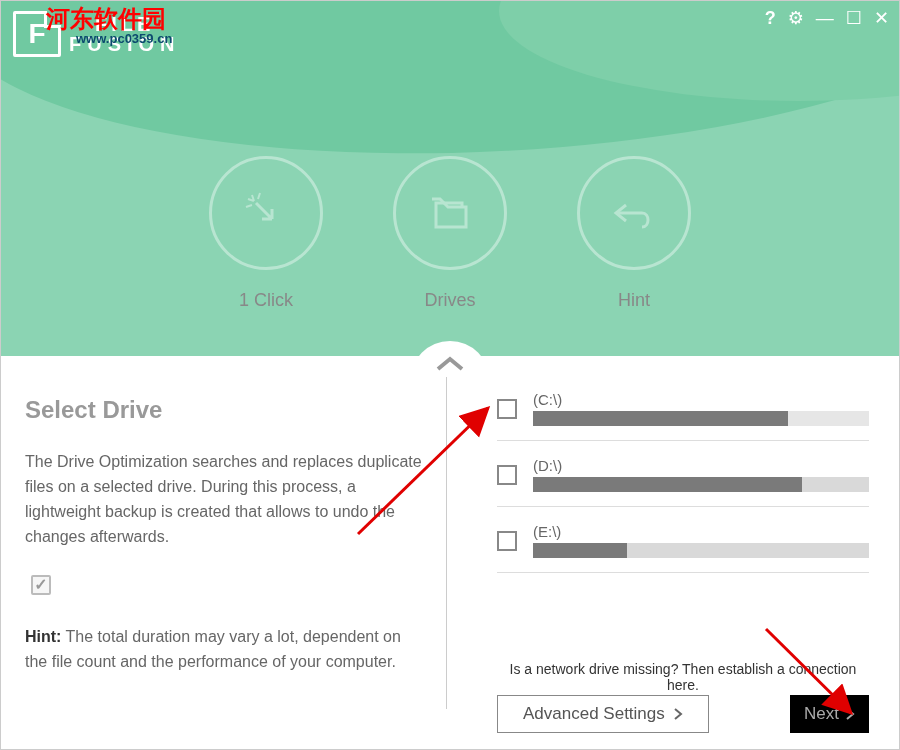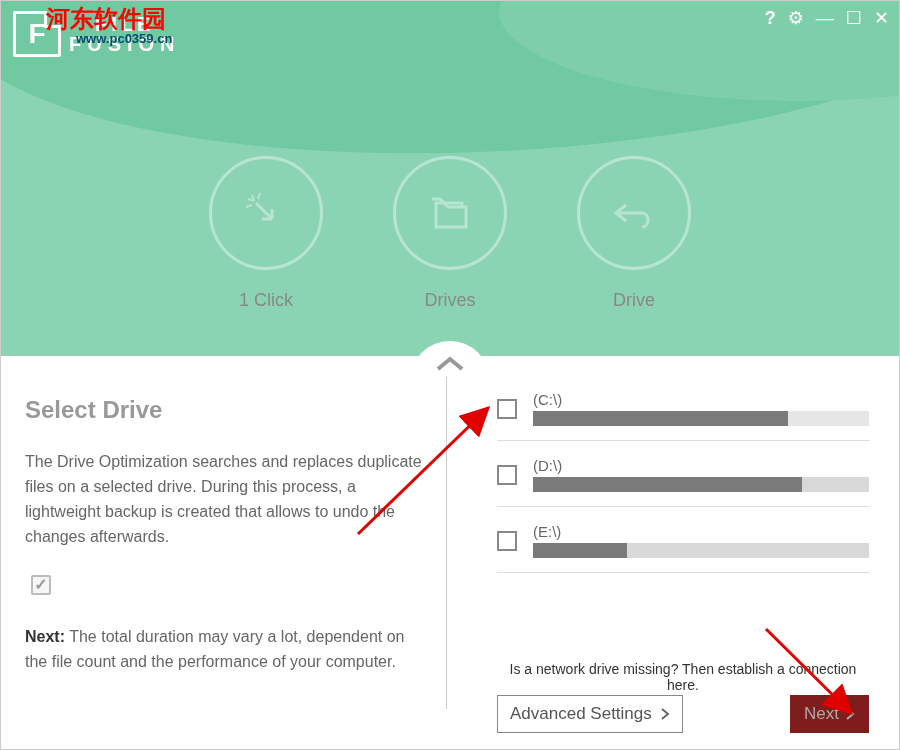--- a/index.html
+++ b/index.html
@@ -82,22 +82,22 @@
 .drive-row { display: flex; align-items: flex-start; gap: 16px; padding-bottom: 14px; border-bottom: 1px solid #ddd; margin-bottom: 16px; }
 .drive-chk { width: 20px; height: 20px; border: 2px solid #888; margin-top: 8px; cursor: pointer; }
 .drive-info { flex: 1; }
 .drive-label { color: #666; font-size: 15px; margin-bottom: 3px; }
 .drive-bar { height: 15px; background: #d9d9d9; position: relative; }
 .drive-bar-fill { height: 100%; background: #7a7a7a; }
 .drive-row:first-child .drive-bar { background: #e6e6e6; }
 
 
 .network-hint { position: absolute; bottom: 56px; left: 50px; right: 30px; color: #333; font-size: 14px; text-align: center; }
-.adv-btn { position: absolute; bottom: 16px; left: 50px; border: 1px solid #888; padding: 8px 12px; font-size: 17px; color: #555; cursor: pointer; display: flex; align-items: center; gap: 8px; }
-.next-btn { position: absolute; bottom: 16px; right: 30px; background: #7f1d1d; color: #aaa; padding: 9px 14px; font-size: 17px; display: flex; align-items: center; gap: 6px; }
+.adv-btn { position: absolute; bottom: 16px; left: 50px; border: 1px solid #888; padding: 8px 25px; font-size: 17px; color: #555; cursor: pointer; display: flex; align-items: center; gap: 8px; }
+.next-btn { position: absolute; bottom: 16px; right: 30px; background: #000000; color: #aaa; padding: 9px 14px; font-size: 17px; display: flex; align-items: center; gap: 6px; }
 
 
 .red-arrow { position: absolute; pointer-events: none; z-index: 100; }
 </style>
 </head>
 <body>
 
 <div class="header">
   <div class="wave1"></div>
   <div class="wave2"></div>
@@ -142,40 +142,40 @@
       </div>
       <span class="mode-label">Drives</span>
     </div>
     <div class="mode">
       <div class="mode-circle">
         <svg width="52" height="44" viewBox="0 0 52 44" fill="none" stroke="currentColor" stroke-width="3">
           <path d="M18 14 L8 22 L18 30"></path>
           <path d="M8 22 L34 22 C42 22 42 36 34 36"></path>
         </svg>
       </div>
-      <span class="mode-label">Drive</span>
+      <span class="mode-label">Hint</span>
     </div>
   </div>
 </div>
 
 <div class="collapse-notch">
   <svg width="32" height="20" viewBox="0 0 32 20">
     <path d="M4 16 L16 6 L28 16" fill="none" stroke="#999" stroke-width="4"></path>
   </svg>
 </div>
 
 <div class="content">
   <div class="left-pane">
     <div class="section-title">Select Drive</div>
     <p class="desc">The Drive Optimization searches and replaces duplicate files on a selected drive. During this process, a lightweight backup is created that allows to undo the changes afterwards.</p>
     <div class="partition-row">
       <div class="chk checked"></div>
     </div>
     <p class="hint">
-      <strong>Next:</strong><span> The total duration may vary a lot, dependent on the file count and the performance of your computer.</span>
+      <strong>Hint:</strong><span> The total duration may vary a lot, dependent on the file count and the performance of your computer.</span>
     </p>
   </div>
 
   <div class="divider"></div>
 
   <div class="right-pane">
     <div class="drive-row">
       <div class="drive-chk"></div>
       <div class="drive-info">
         <div class="drive-label">(C:\)</div>

